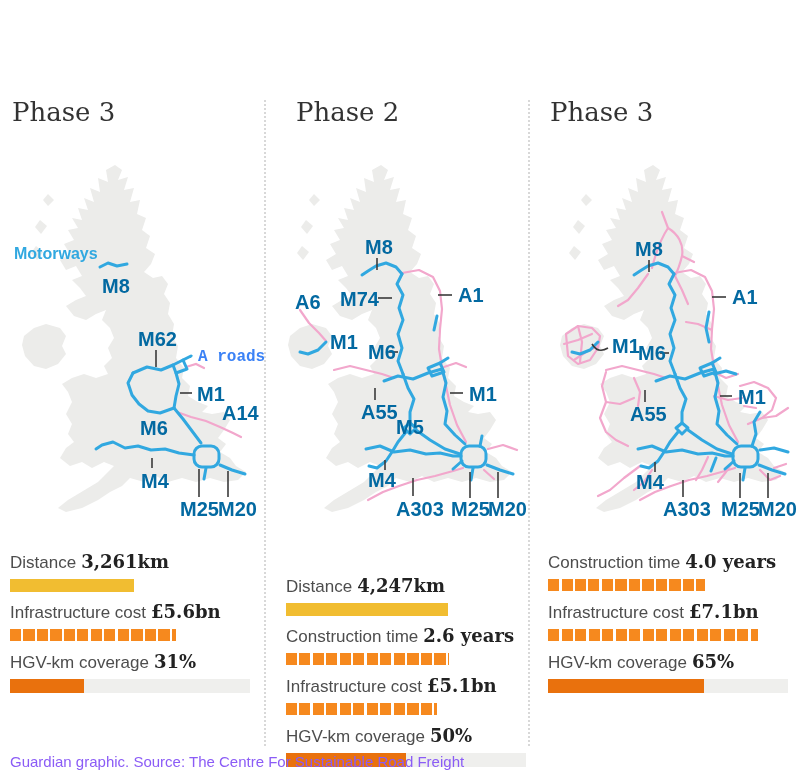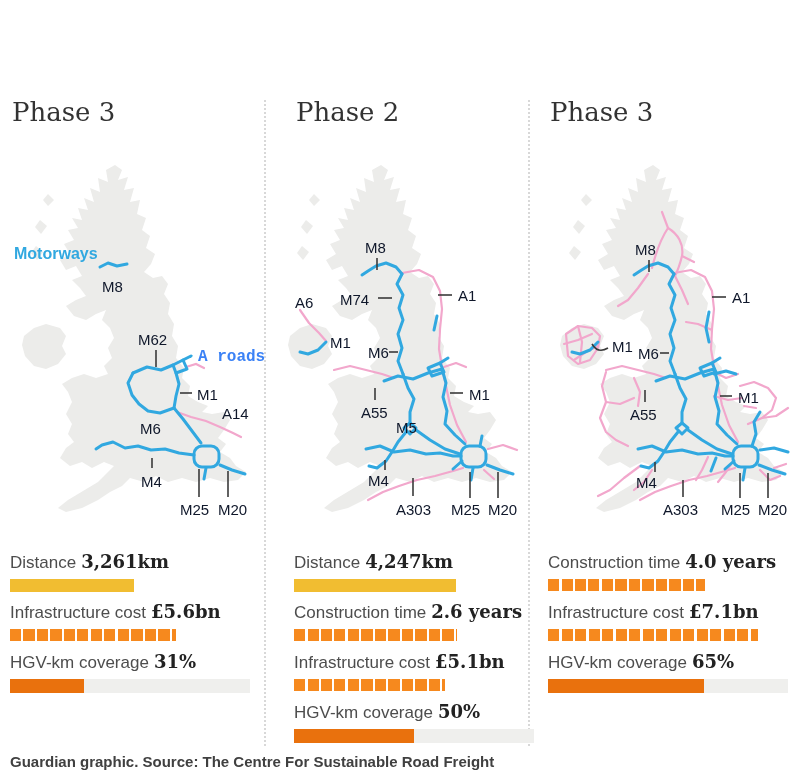--- a/index.html
+++ b/index.html
@@ -14,38 +14,38 @@
   .col1{left:10px;} .col2{left:276px;} .col3{left:542px;}
   .phase-head{font-family:"DejaVu Serif","Liberation Serif",serif;font-weight:500;
               font-size:26px;color:#333333;line-height:32px;}
   .c1h{margin-left:2px;} .c2h{margin-left:20px;} .c3h{margin-left:8px;}
   .divider{position:absolute;top:100px;height:646px;width:0;
            border-left:2px dotted #d8d8d8;}
   .div1{left:264px;} .div2{left:528px;}
   
   .map-wrap{position:absolute;top:44px;left:0;width:250px;height:408px;}
   .col3 .map-wrap{left:6px;}
-  .rlabel{position:absolute;font-size:15px;font-weight:400;color:#0f172a;
+  .rlabel{position:absolute;font-size:20px;font-weight:700;color:#0369a1;
           line-height:15px;white-space:nowrap;}
   .legend-blue{color:#31A8E0;font-weight:700;font-size:16px;}
   .legend-pink{color:#3b82f6;font-weight:700;font-size:16px;font-family:Liberation Mono, monospace;}
   
   .stats{position:absolute;top:456px;left:0;width:240px;}
-  .col2 .stats{left:18px;} .col3 .stats{left:6px;}
+  .col2 .stats{left:10px;margin-top:24px;} .col3 .stats{left:6px;}
   .stat-row{height:50px;}
   .stat-label{font-size:17px;line-height:20px;color:#4d4d4d;}
   .stat-value{font-family:"DejaVu Serif","Liberation Serif",serif;
               font-weight:700;font-size:18px;color:#222222;margin-left:5px;}
   .bar{margin-top:6px;}
   .bar-solid{height:13px;background:#F1BD31;}
   .bar-seg{height:12px;background:repeating-linear-gradient(90deg,#F6891E 0 11px,#ffffff 11px 13.5px);}
   .bar-track{height:14px;background:#EFEFED;width:100%;}
   .bar-fill{height:14px;background:#E9710D;}
   
-  .footer{position:absolute;left:10px;top:753px;font-size:15px;color:#404040;font-weight:bold;}
+  .footer{position:absolute;left:10px;top:753px;font-size:15px;color:#8b5cf6;}
   svg{display:block;}
 </style>
 </head>
 <body>
 
 <div id="page">
 
   <svg width="0" height="0" style="position:absolute" aria-hidden="true">
     <defs>
       <g id="uk-land">

